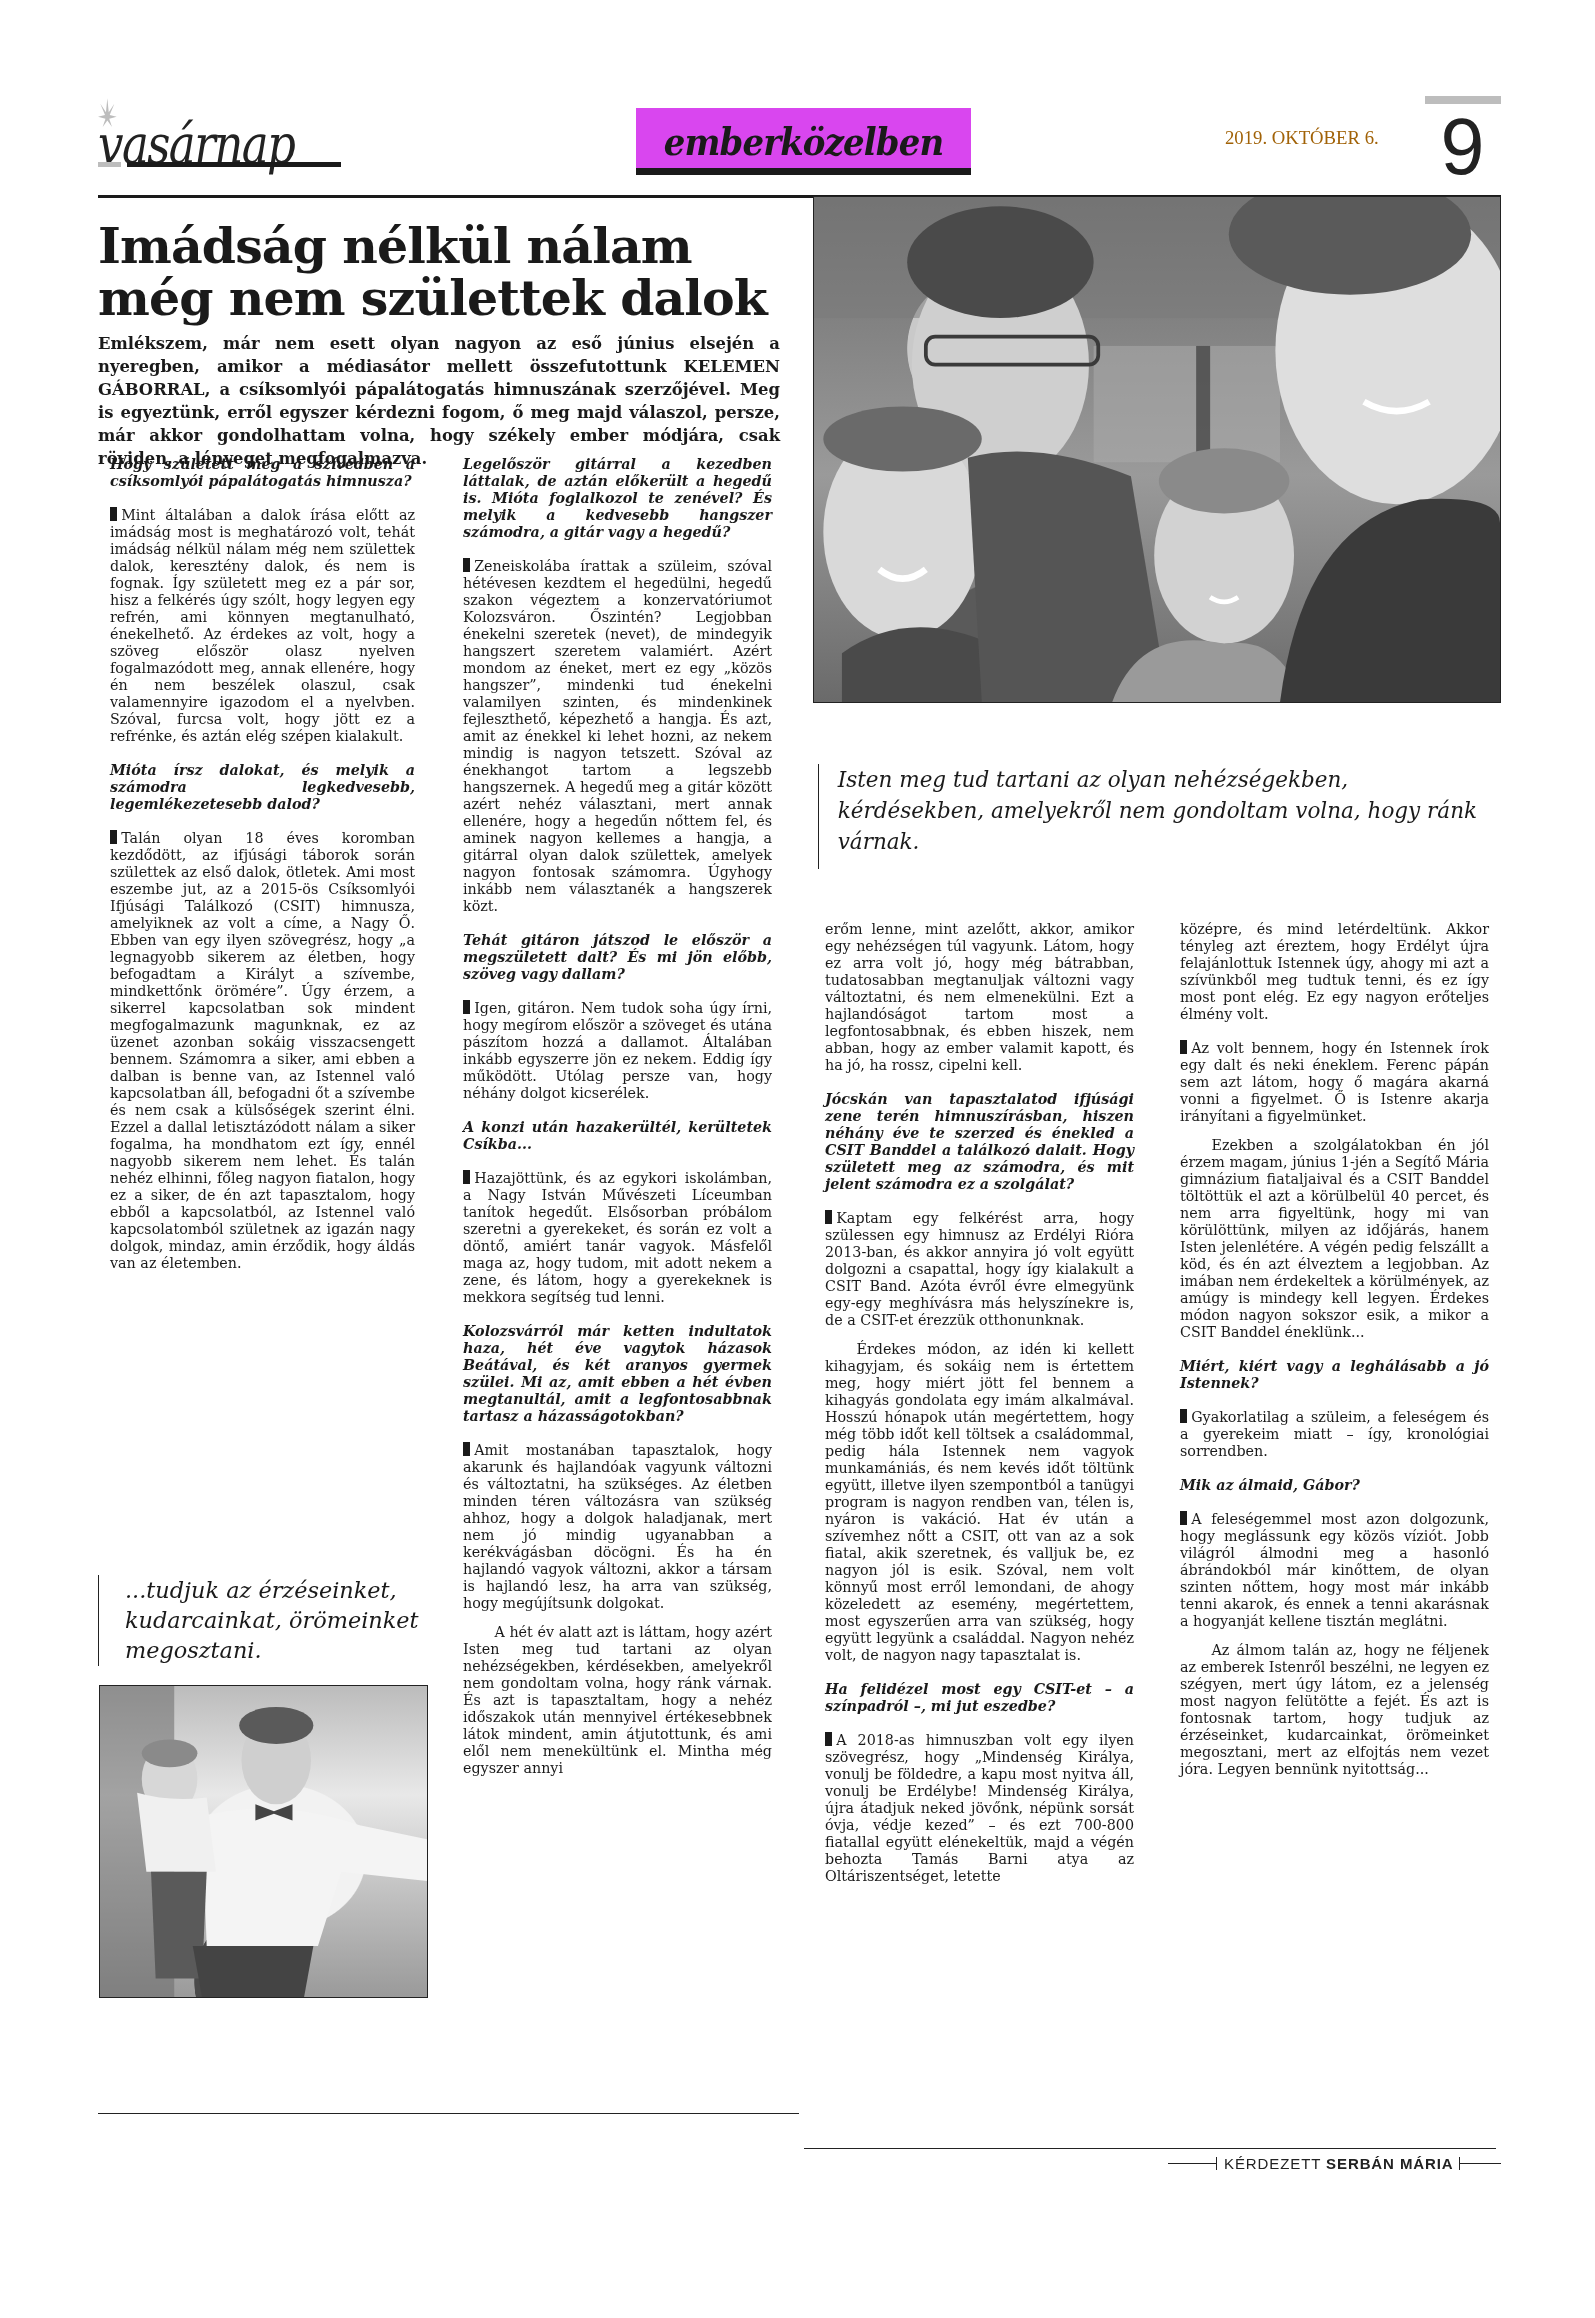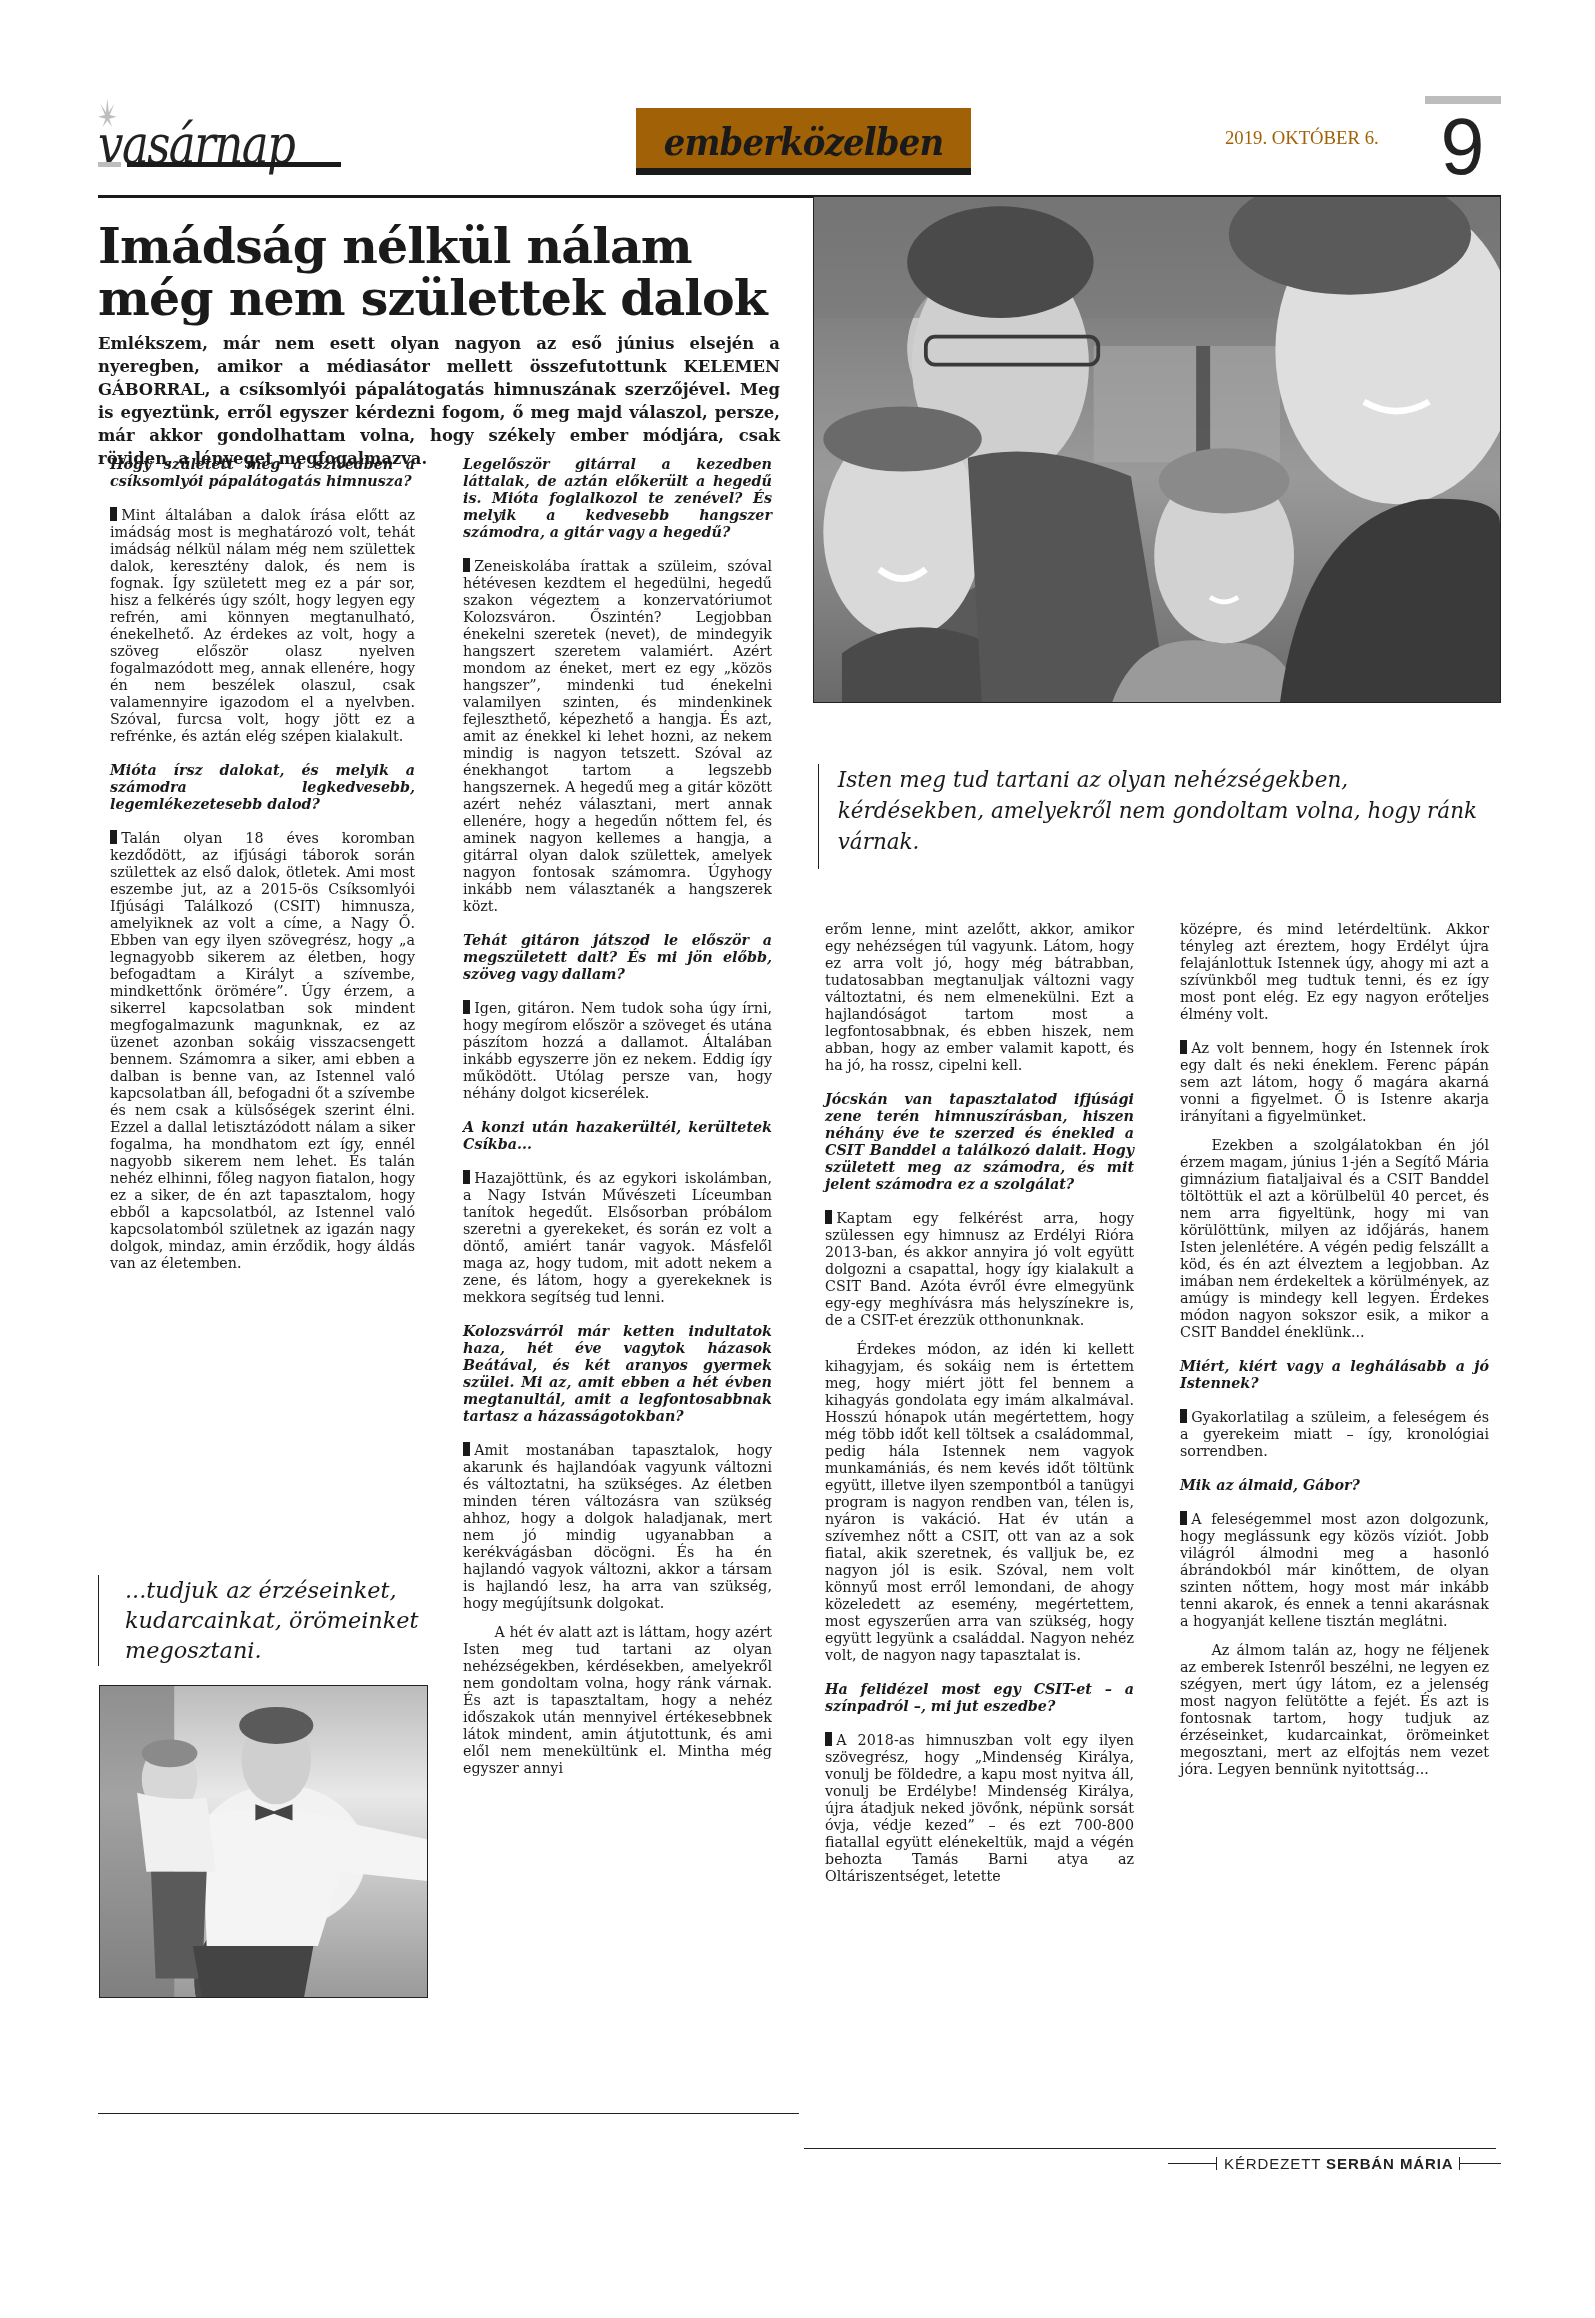--- a/index.html
+++ b/index.html
@@ -5,21 +5,21 @@
   html,body{margin:0;padding:0;background:#ffffff;}
   body{width:1595px;height:2319px;position:relative;overflow:hidden;font-family:"DejaVu Serif","Liberation Serif",serif;color:#1a1a1a;}
   .abs{position:absolute;}
   
   .logo{left:98px;top:98px;width:243px;height:75px;}
   .logo-text{position:absolute;left:0;top:18.7px;font-family:"DejaVu Serif",serif;font-style:italic;font-size:55px;letter-spacing:-1.9px;color:#222;line-height:1;transform:scaleX(0.82);transform-origin:left top;}
   .logo-spark{position:absolute;left:0;top:0;width:18.7px;height:33px;}
   .logo-bar{position:absolute;left:0;top:64px;width:243px;height:4.7px;}
   .logo-bar .g{position:absolute;left:0;top:0;width:23.4px;height:4.7px;background:#bdbdbd;}
   .logo-bar .b{position:absolute;left:29px;top:0;width:214px;height:4.7px;background:#1a1a1a;}
-  .section-box{left:636px;top:108px;width:335px;height:65px;background:#a16207;}
+  .section-box{left:636px;top:108px;width:335px;height:65px;background:#d946ef;}
   .section-box span{position:absolute;left:0;right:0;top:14px;text-align:center;font-family:"DejaVu Serif",serif;font-style:italic;font-weight:bold;font-size:34px;letter-spacing:-0.9px;color:#1a1a1a;transform:scaleY(1.1);}
   .section-under{left:636px;top:168px;width:335px;height:6.5px;background:#1a1a1a;}
   .date{left:1225px;top:127px;font-family:Liberation Serif, serif;font-size:18.7px;color:#a16207;letter-spacing:0px;}
   .pagebar-top{left:1425px;top:96px;width:76px;height:8.4px;background:#bdbdbd;}
   .pagebar-bot{left:1425px;top:209px;width:76px;height:8.4px;background:#bdbdbd;}
   .pagenum{left:1430px;top:107px;width:65px;text-align:center;font-family:"Liberation Sans",sans-serif;font-size:79px;line-height:1;color:#222;font-weight:300;}
   .rule-top{left:98px;top:195px;width:1403px;height:2.8px;background:#1a1a1a;}
   
   .title{left:98px;top:220px;width:682px;font-family:"DejaVu Serif",serif;font-weight:bold;font-size:49px;line-height:52px;letter-spacing:-0.9px;color:#1a1a1a;}
   .lead{left:98px;top:332px;width:682px;font-family:"DejaVu Serif",serif;font-weight:bold;font-size:16.4px;line-height:23px;color:#1a1a1a;text-align:justify;}

